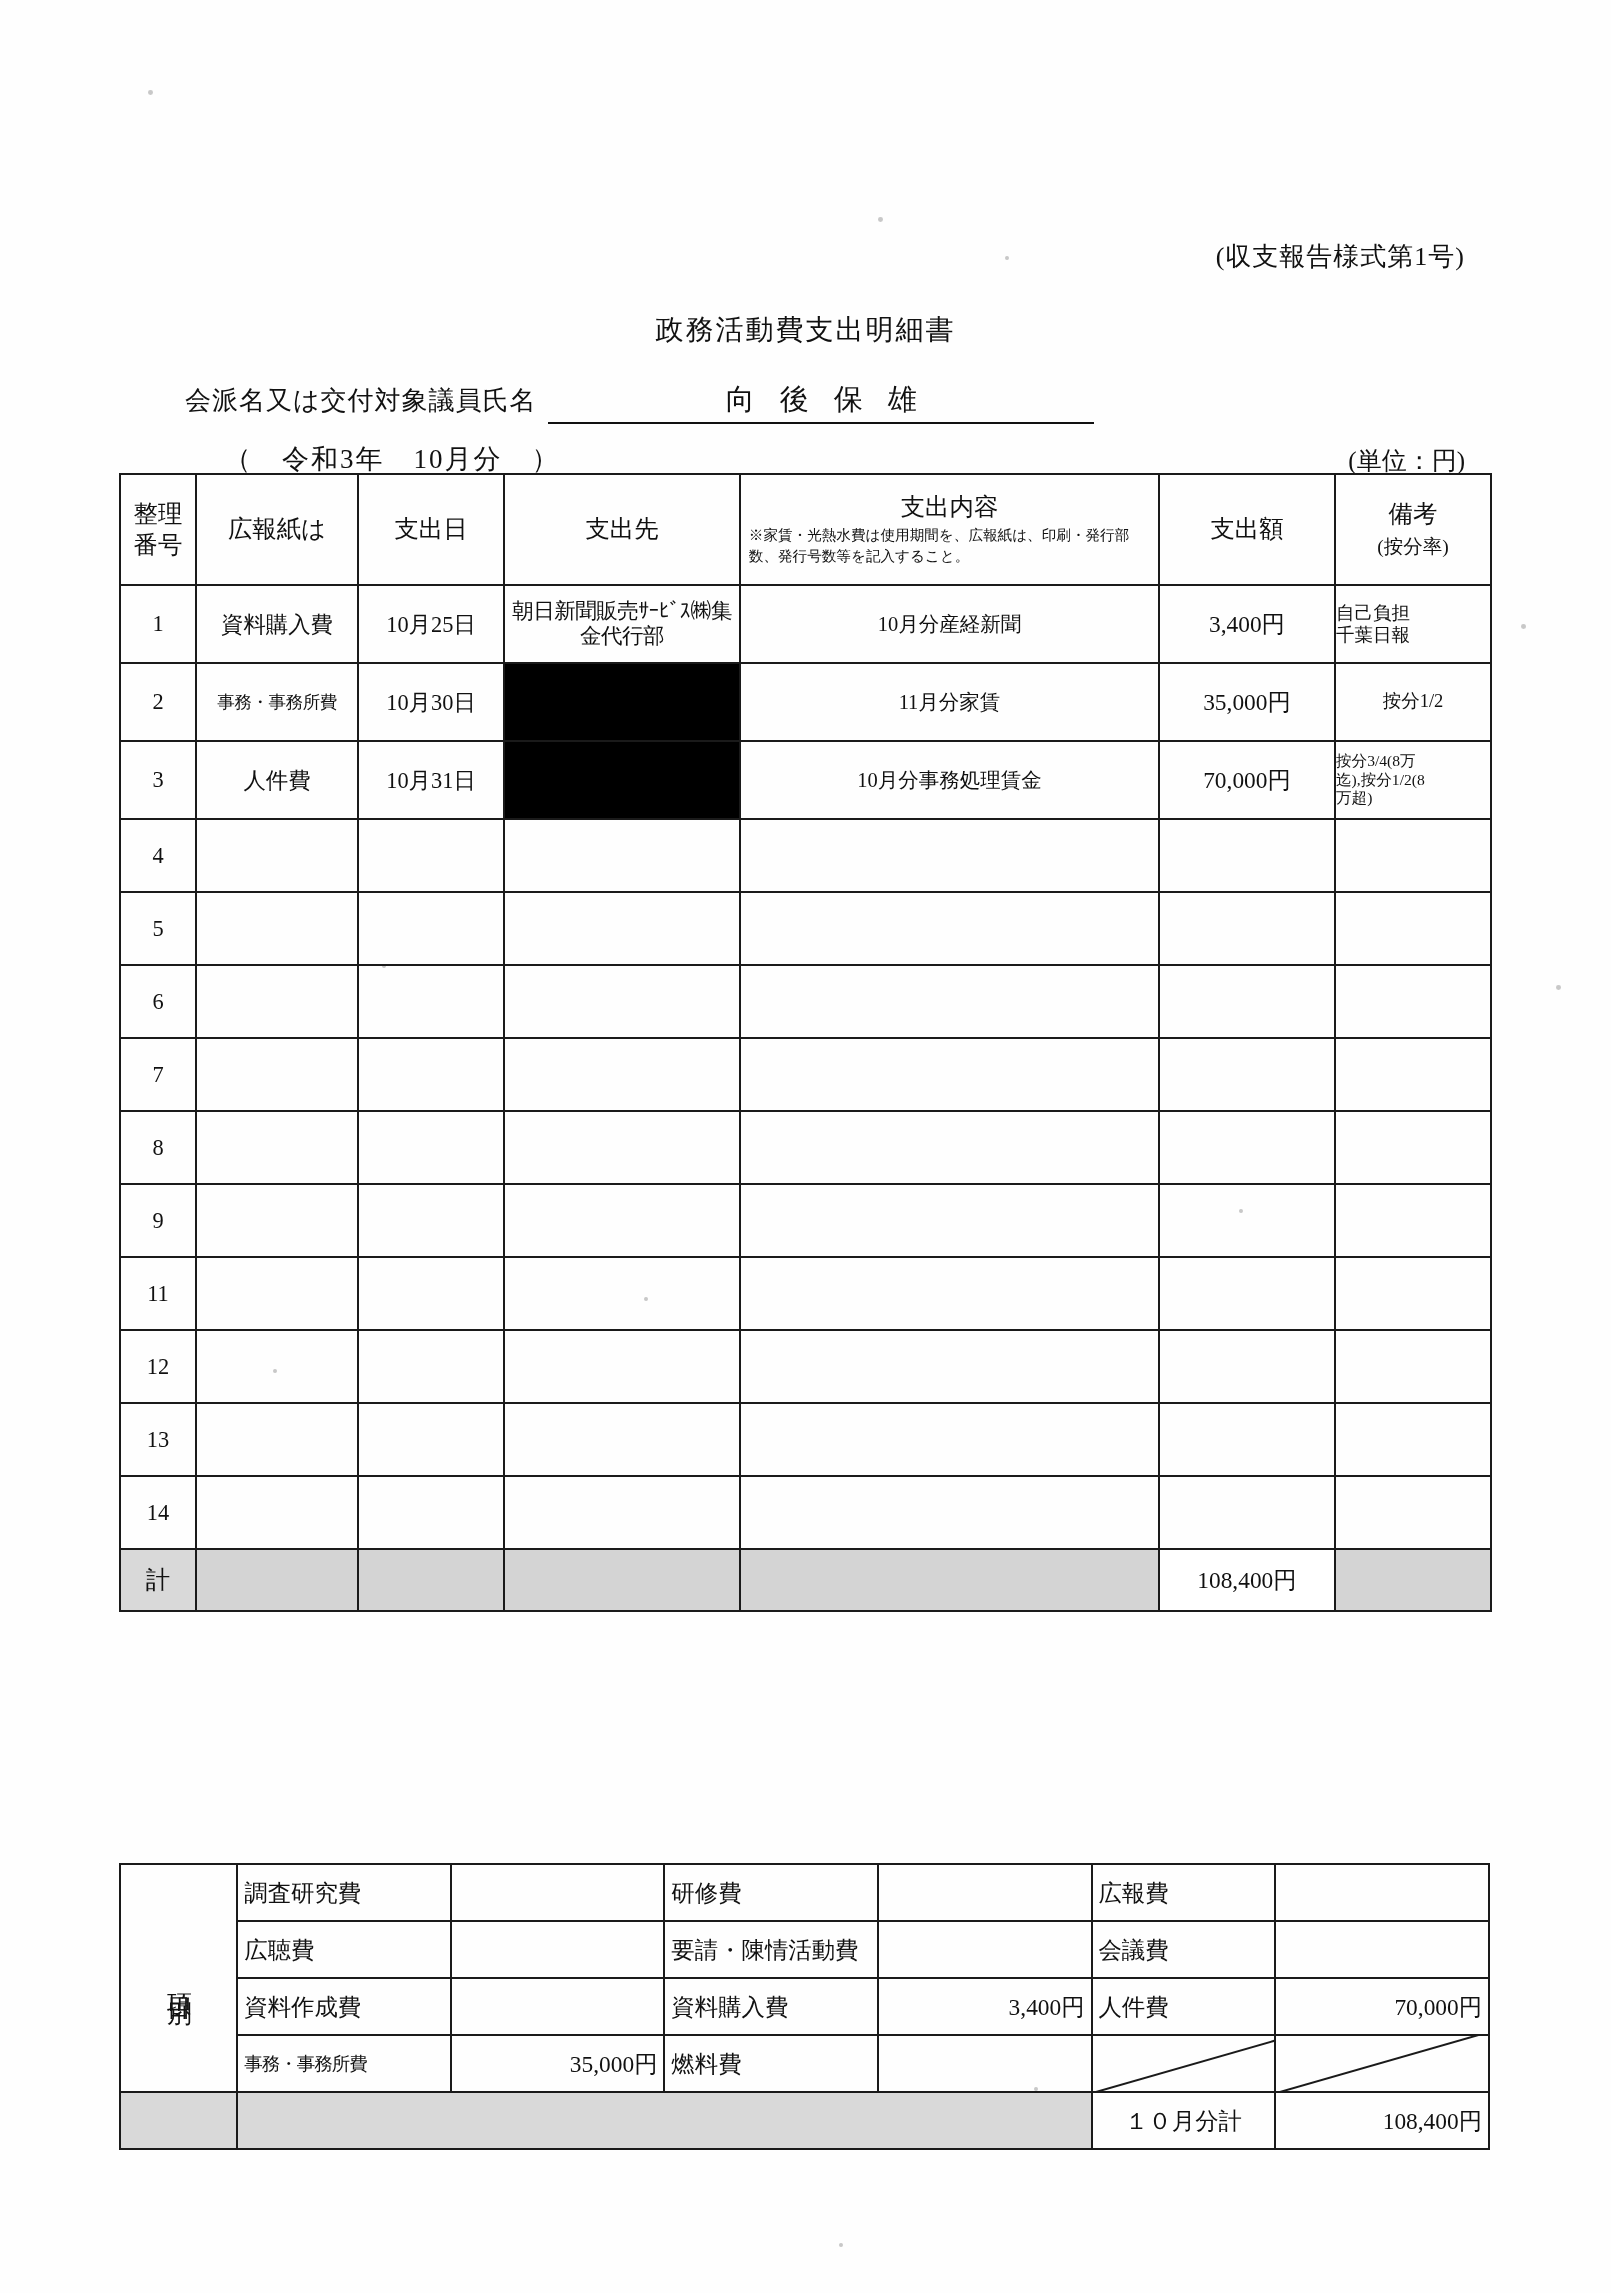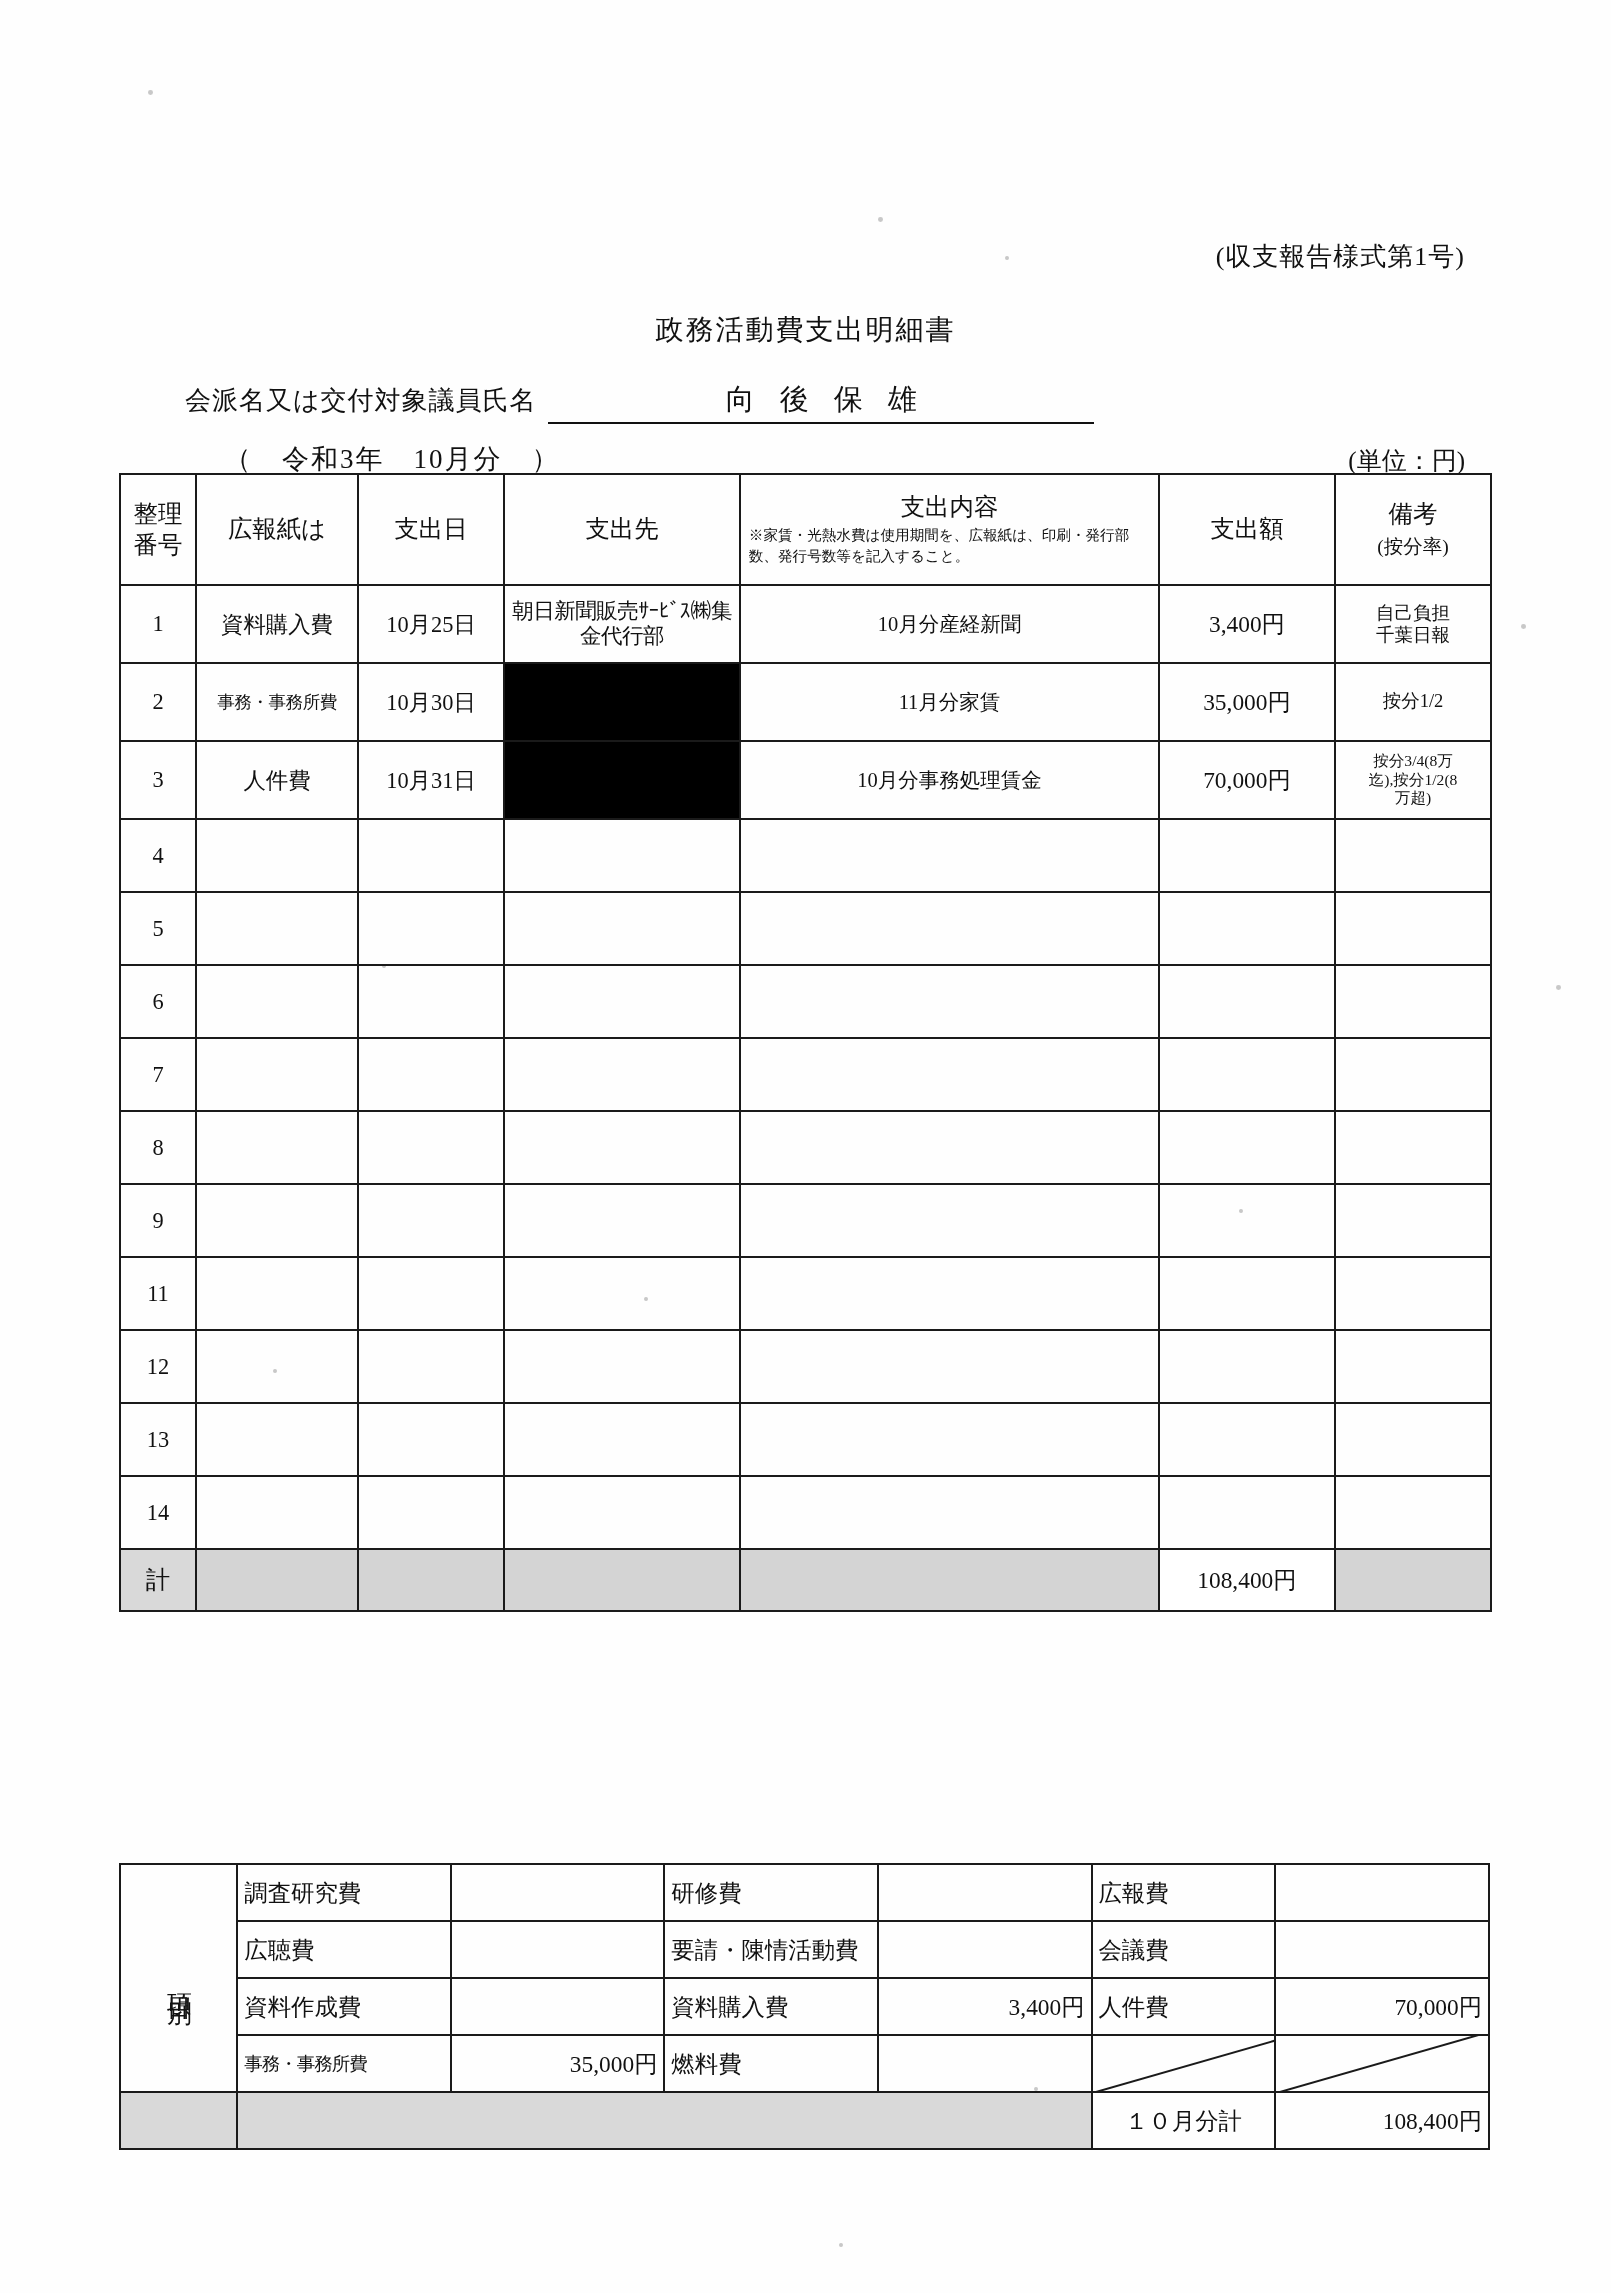--- a/index.html
+++ b/index.html
@@ -116,21 +116,21 @@
     text-align: left;
     padding: 2px 5.9px 0 7.8px;
     letter-spacing: 0px;
   }
 
   .data-row td { height: 76px; }
   .empty-row td { height: 71px; }
   td.detail { text-align: left; padding-left: 7.8px; font-size: 20.5px; border-radius: 32px; }
   td.amount { text-align: right; padding-right: 7.8px; font-size: 23.4px; }
   td.note { font-size: 18.5px; line-height: 1.25; text-align: left; padding-left: 3.9px; }
-  .note-small { font-size: 15.6px; line-height: 1.2; display:block; text-align:center; }
+  .note-small { font-size: 15.6px; line-height: 1.2; display:block; text-align:left; }
   td.payee-small { font-size: 21.5px; line-height: 1.15; letter-spacing: -0.5px; }
   td.item-small { font-size: 17.6px; letter-spacing: -0.5px; }
   .redacted {
     background: #000;
     color: transparent;
   }
   .total-row td {
     height: 60px;
     background: #d9d9d9;
   }

